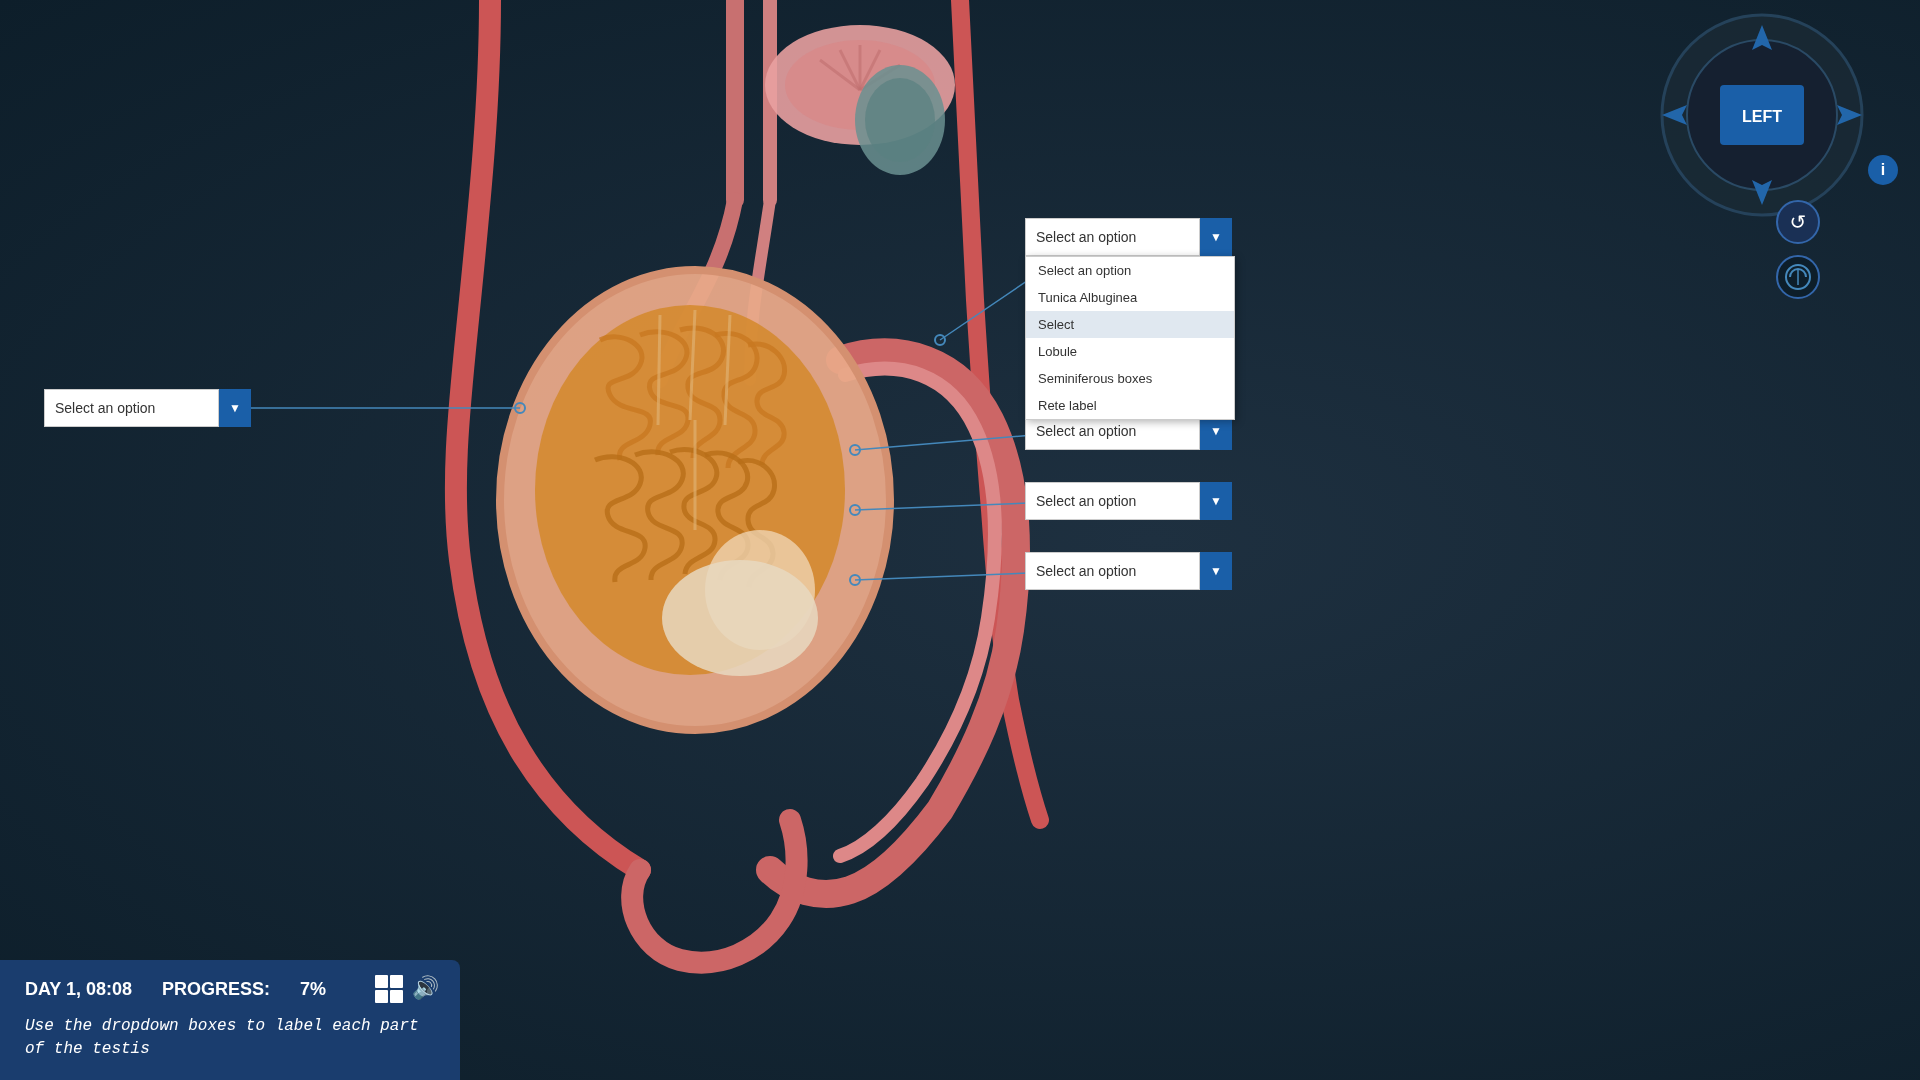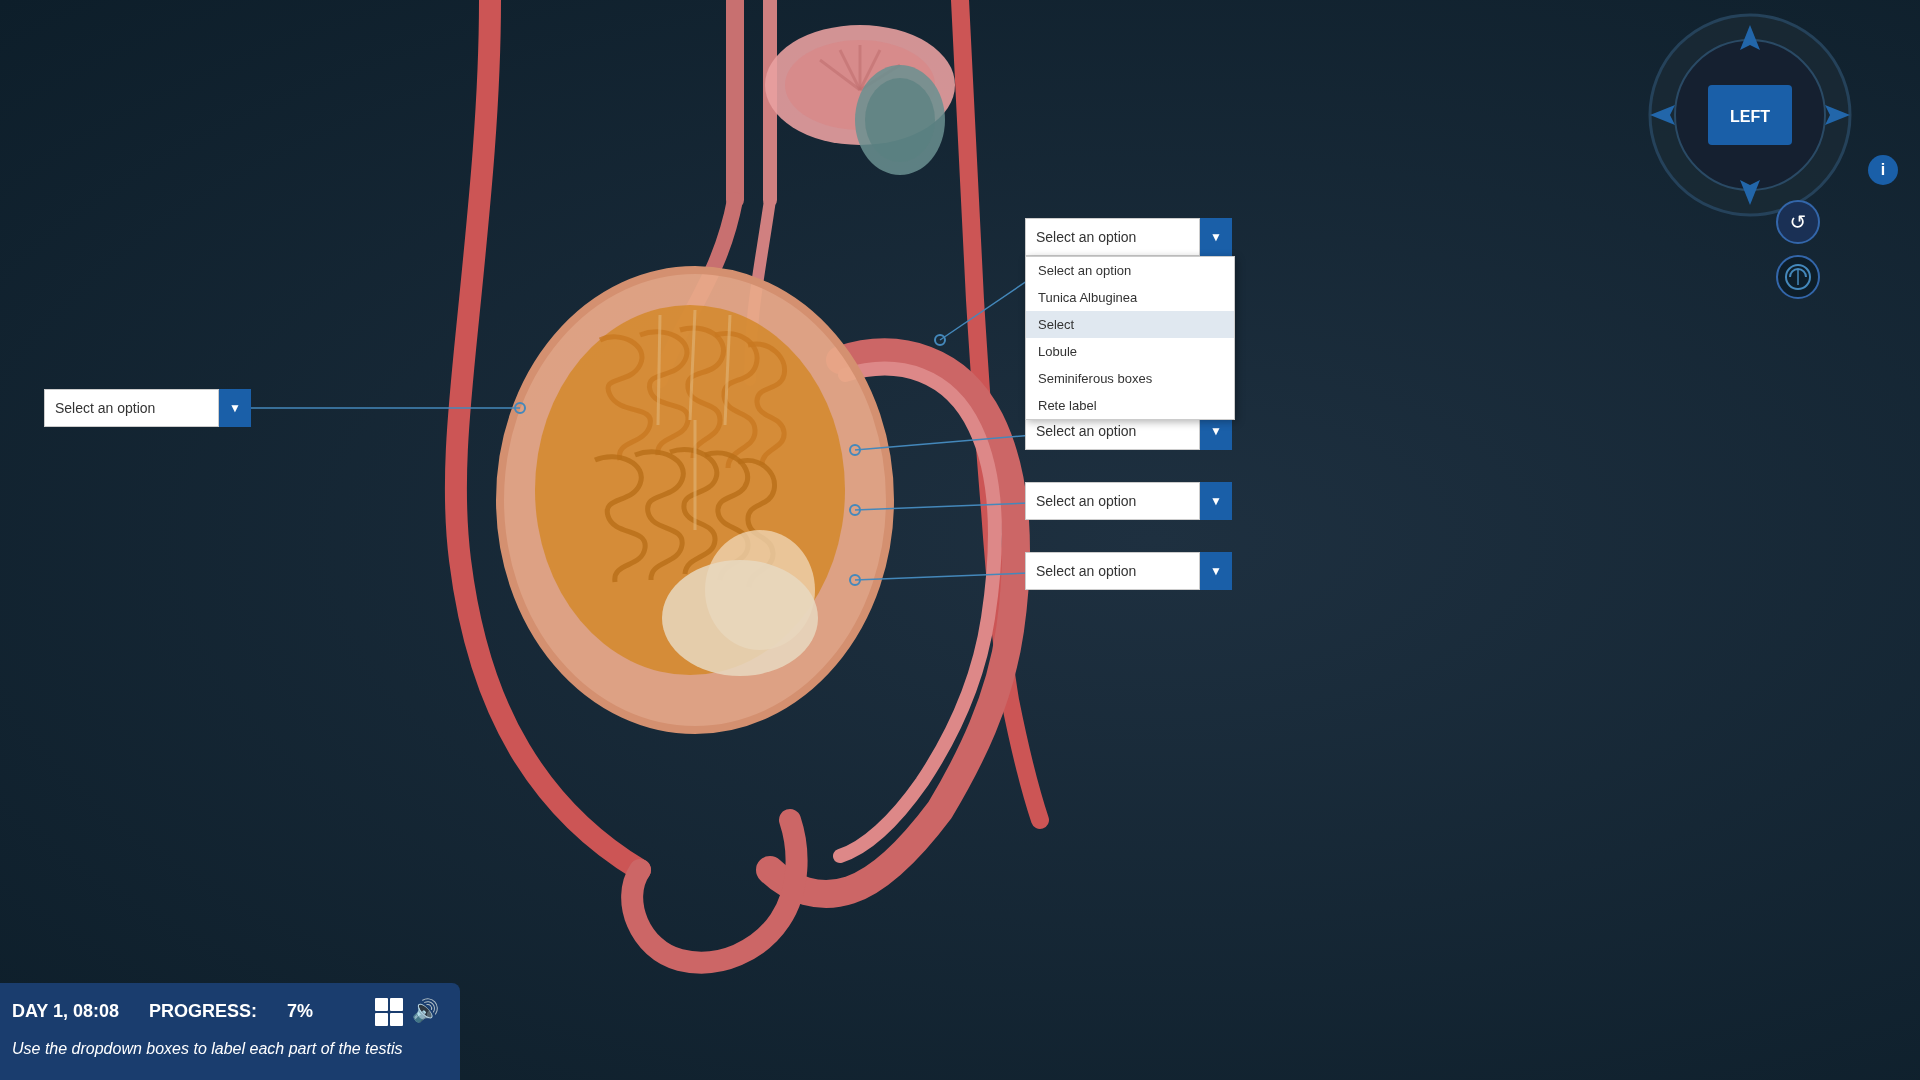--- a/index.html
+++ b/index.html
@@ -98,21 +98,21 @@
       height: 220px;
     }
 
     
     #info-panel {
       position: absolute;
       bottom: 0;
       left: 0;
       width: 460px;
       background: #1a3d6e;
-      padding: 15px 20px 20px 12px;
+      padding: 15px 20px 20px 25px;
       border-top-right-radius: 8px;
     }
 
     #info-top {
       display: flex;
       align-items: center;
       gap: 30px;
       margin-bottom: 12px;
     }
 
@@ -146,20 +146,21 @@
       color: white;
       font-size: 22px;
       cursor: pointer;
     }
 
     #instruction-text {
       font-size: 16px;
       color: white;
       font-style: italic;
       line-height: 1.4;
+      font-family: Liberation Mono, monospace;
     }
 
     
     #info-btn {
       position: absolute;
       top: 160px;
       right: 20px;
       width: 30px;
       height: 30px;
       background: #1a5fa8;
@@ -318,21 +319,21 @@
   <div class="dropdown-btn"></div>
 </div>
 
 <div class="dropdown-container" style="position:absolute; top:552px; right:688px; display:flex; align-items:center; gap:0;">
   <div class="dropdown-select" style="display:flex; align-items:center; width:175px;">
     <span>Select an option</span>
   </div>
   <div class="dropdown-btn"></div>
 </div>
 
-<div id="nav-compass" style="position:absolute; top:10px; right:60px; width:220px; height:210px;">
+<div id="nav-compass" style="position:absolute; top:10px; right:48px; width:220px; height:210px;">
   <svg width="220" height="210" viewBox="0 0 220 210">
 
     <circle cx="110" cy="105" r="100" fill="#1a2a35" stroke="#2a4a65" stroke-width="3" opacity="0.8"></circle>
 
     <circle cx="110" cy="105" r="75" fill="#152030" stroke="#2a4a65" stroke-width="2"></circle>
 
     <polygon points="110,15 100,40 110,35 120,40" fill="#2266aa"></polygon>
 
     <polygon points="110,195 100,170 110,175 120,170" fill="#2266aa"></polygon>
 

